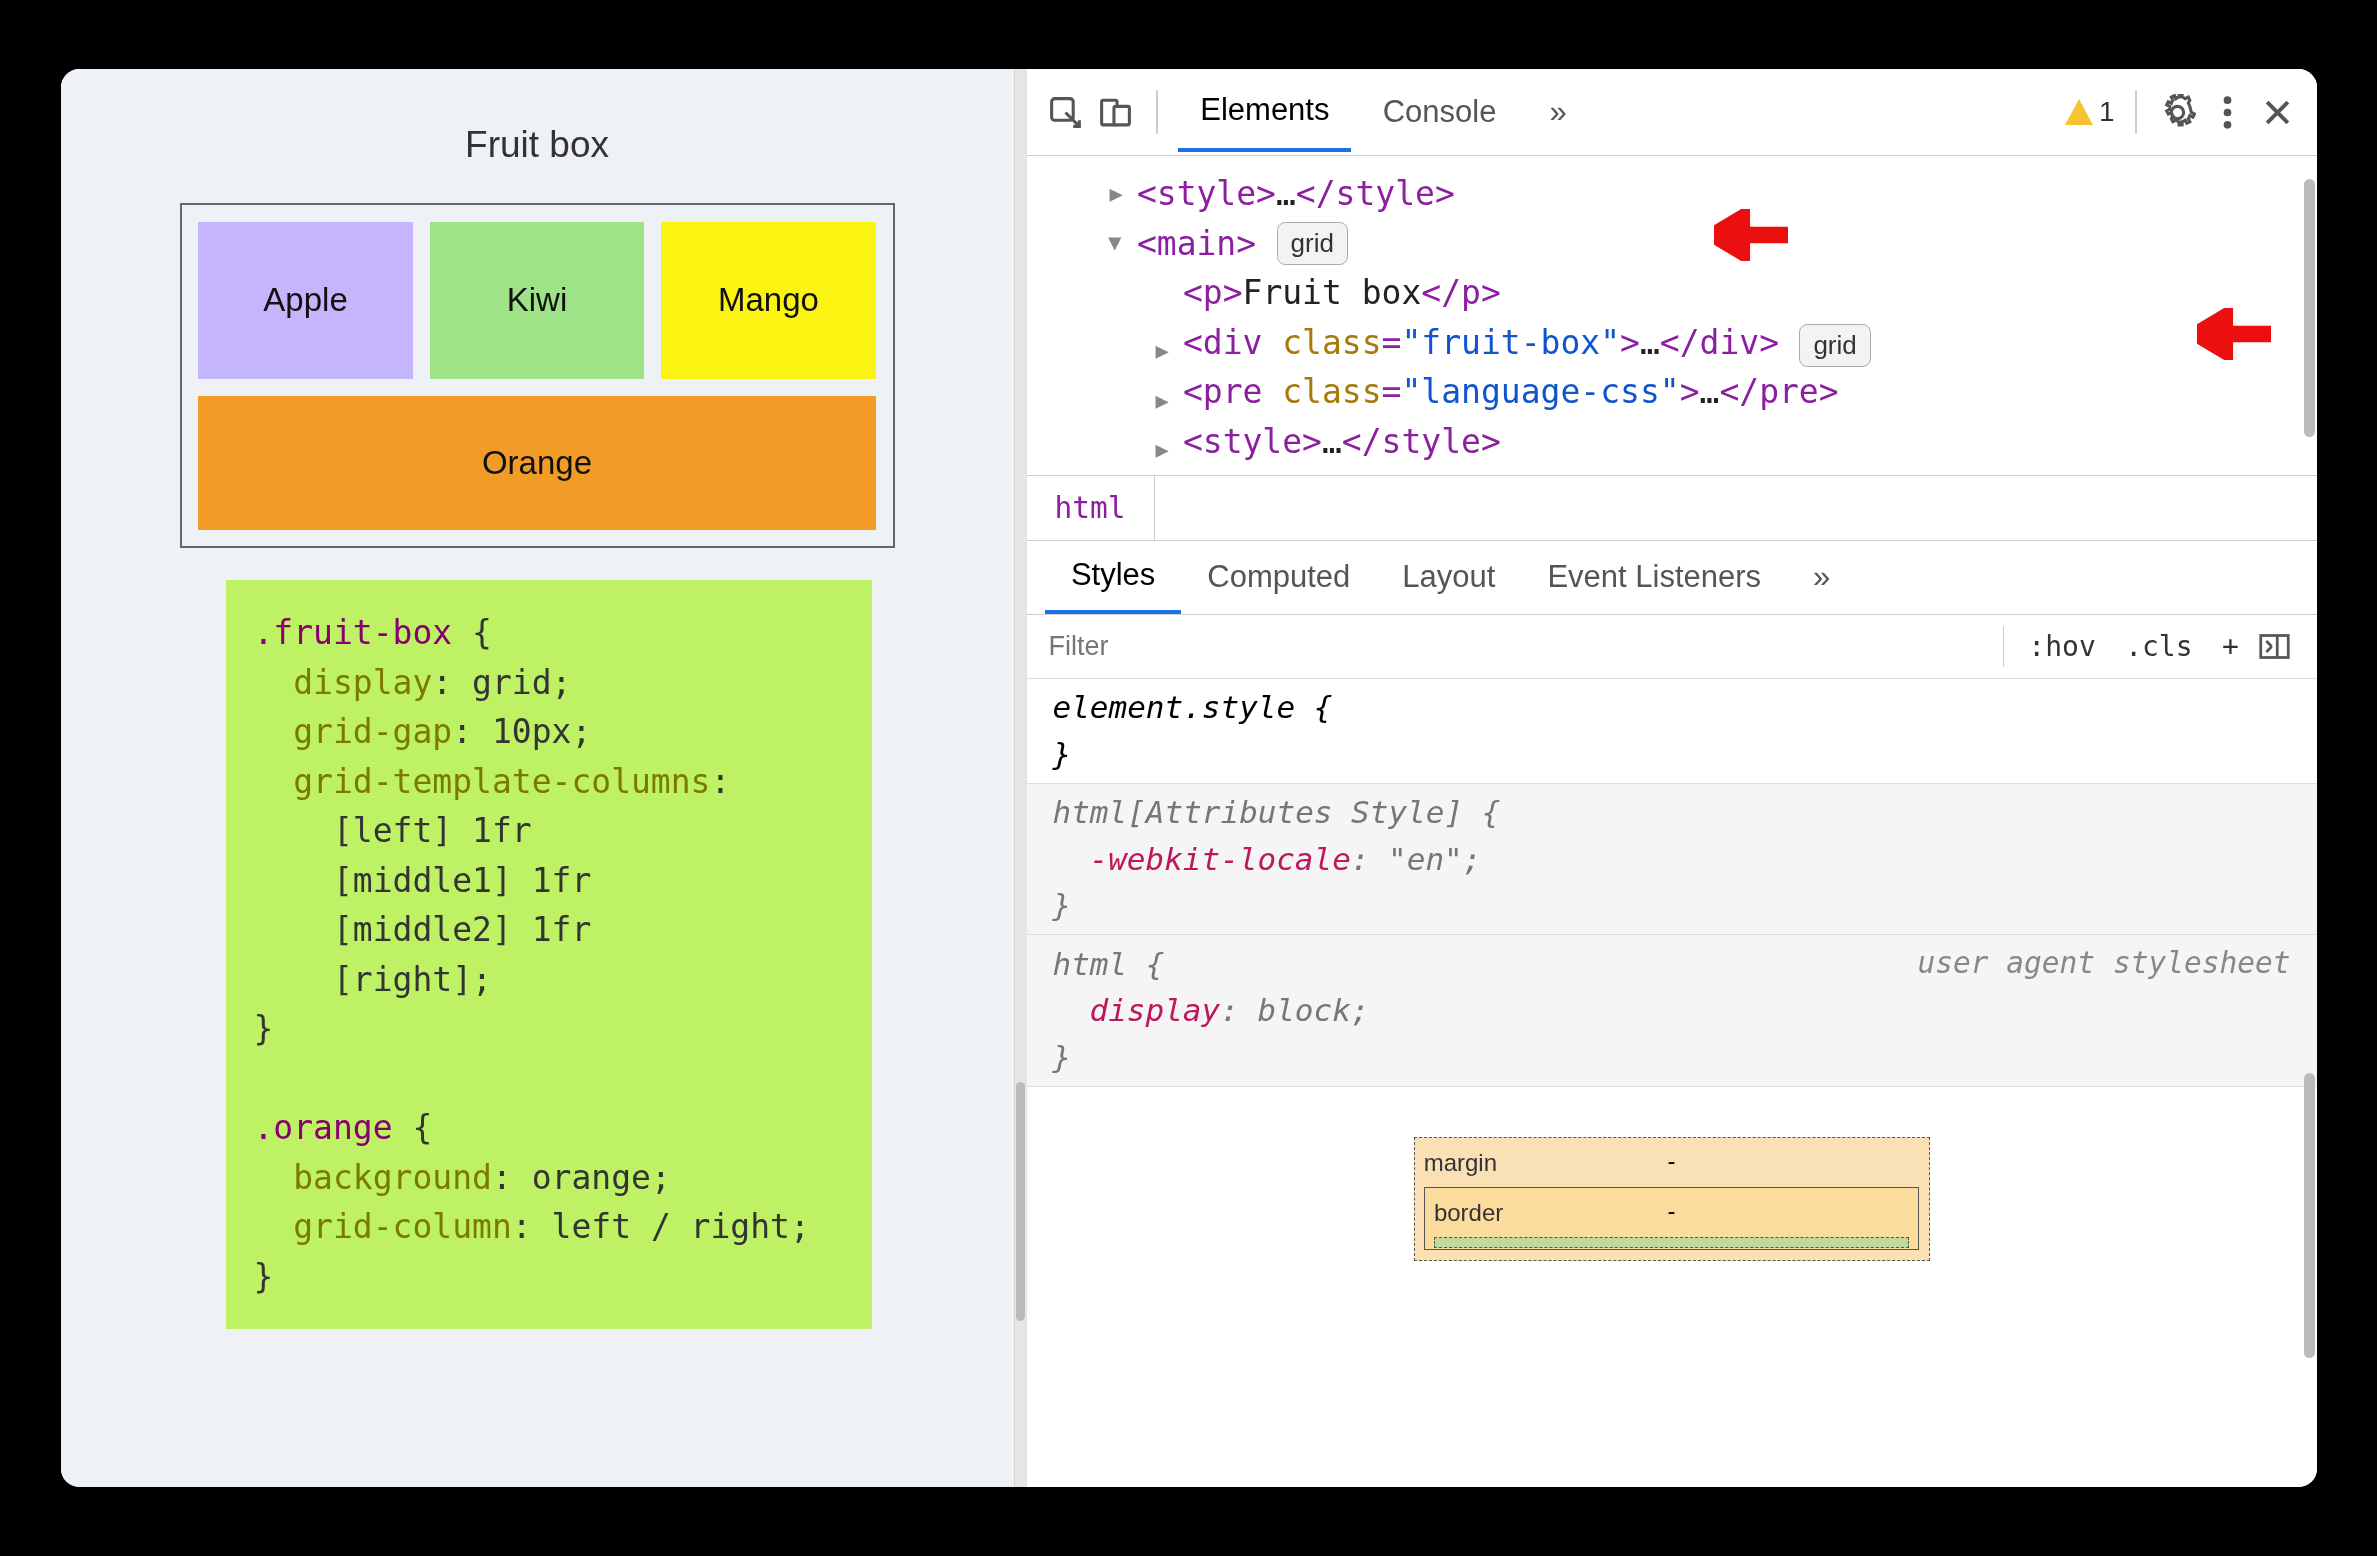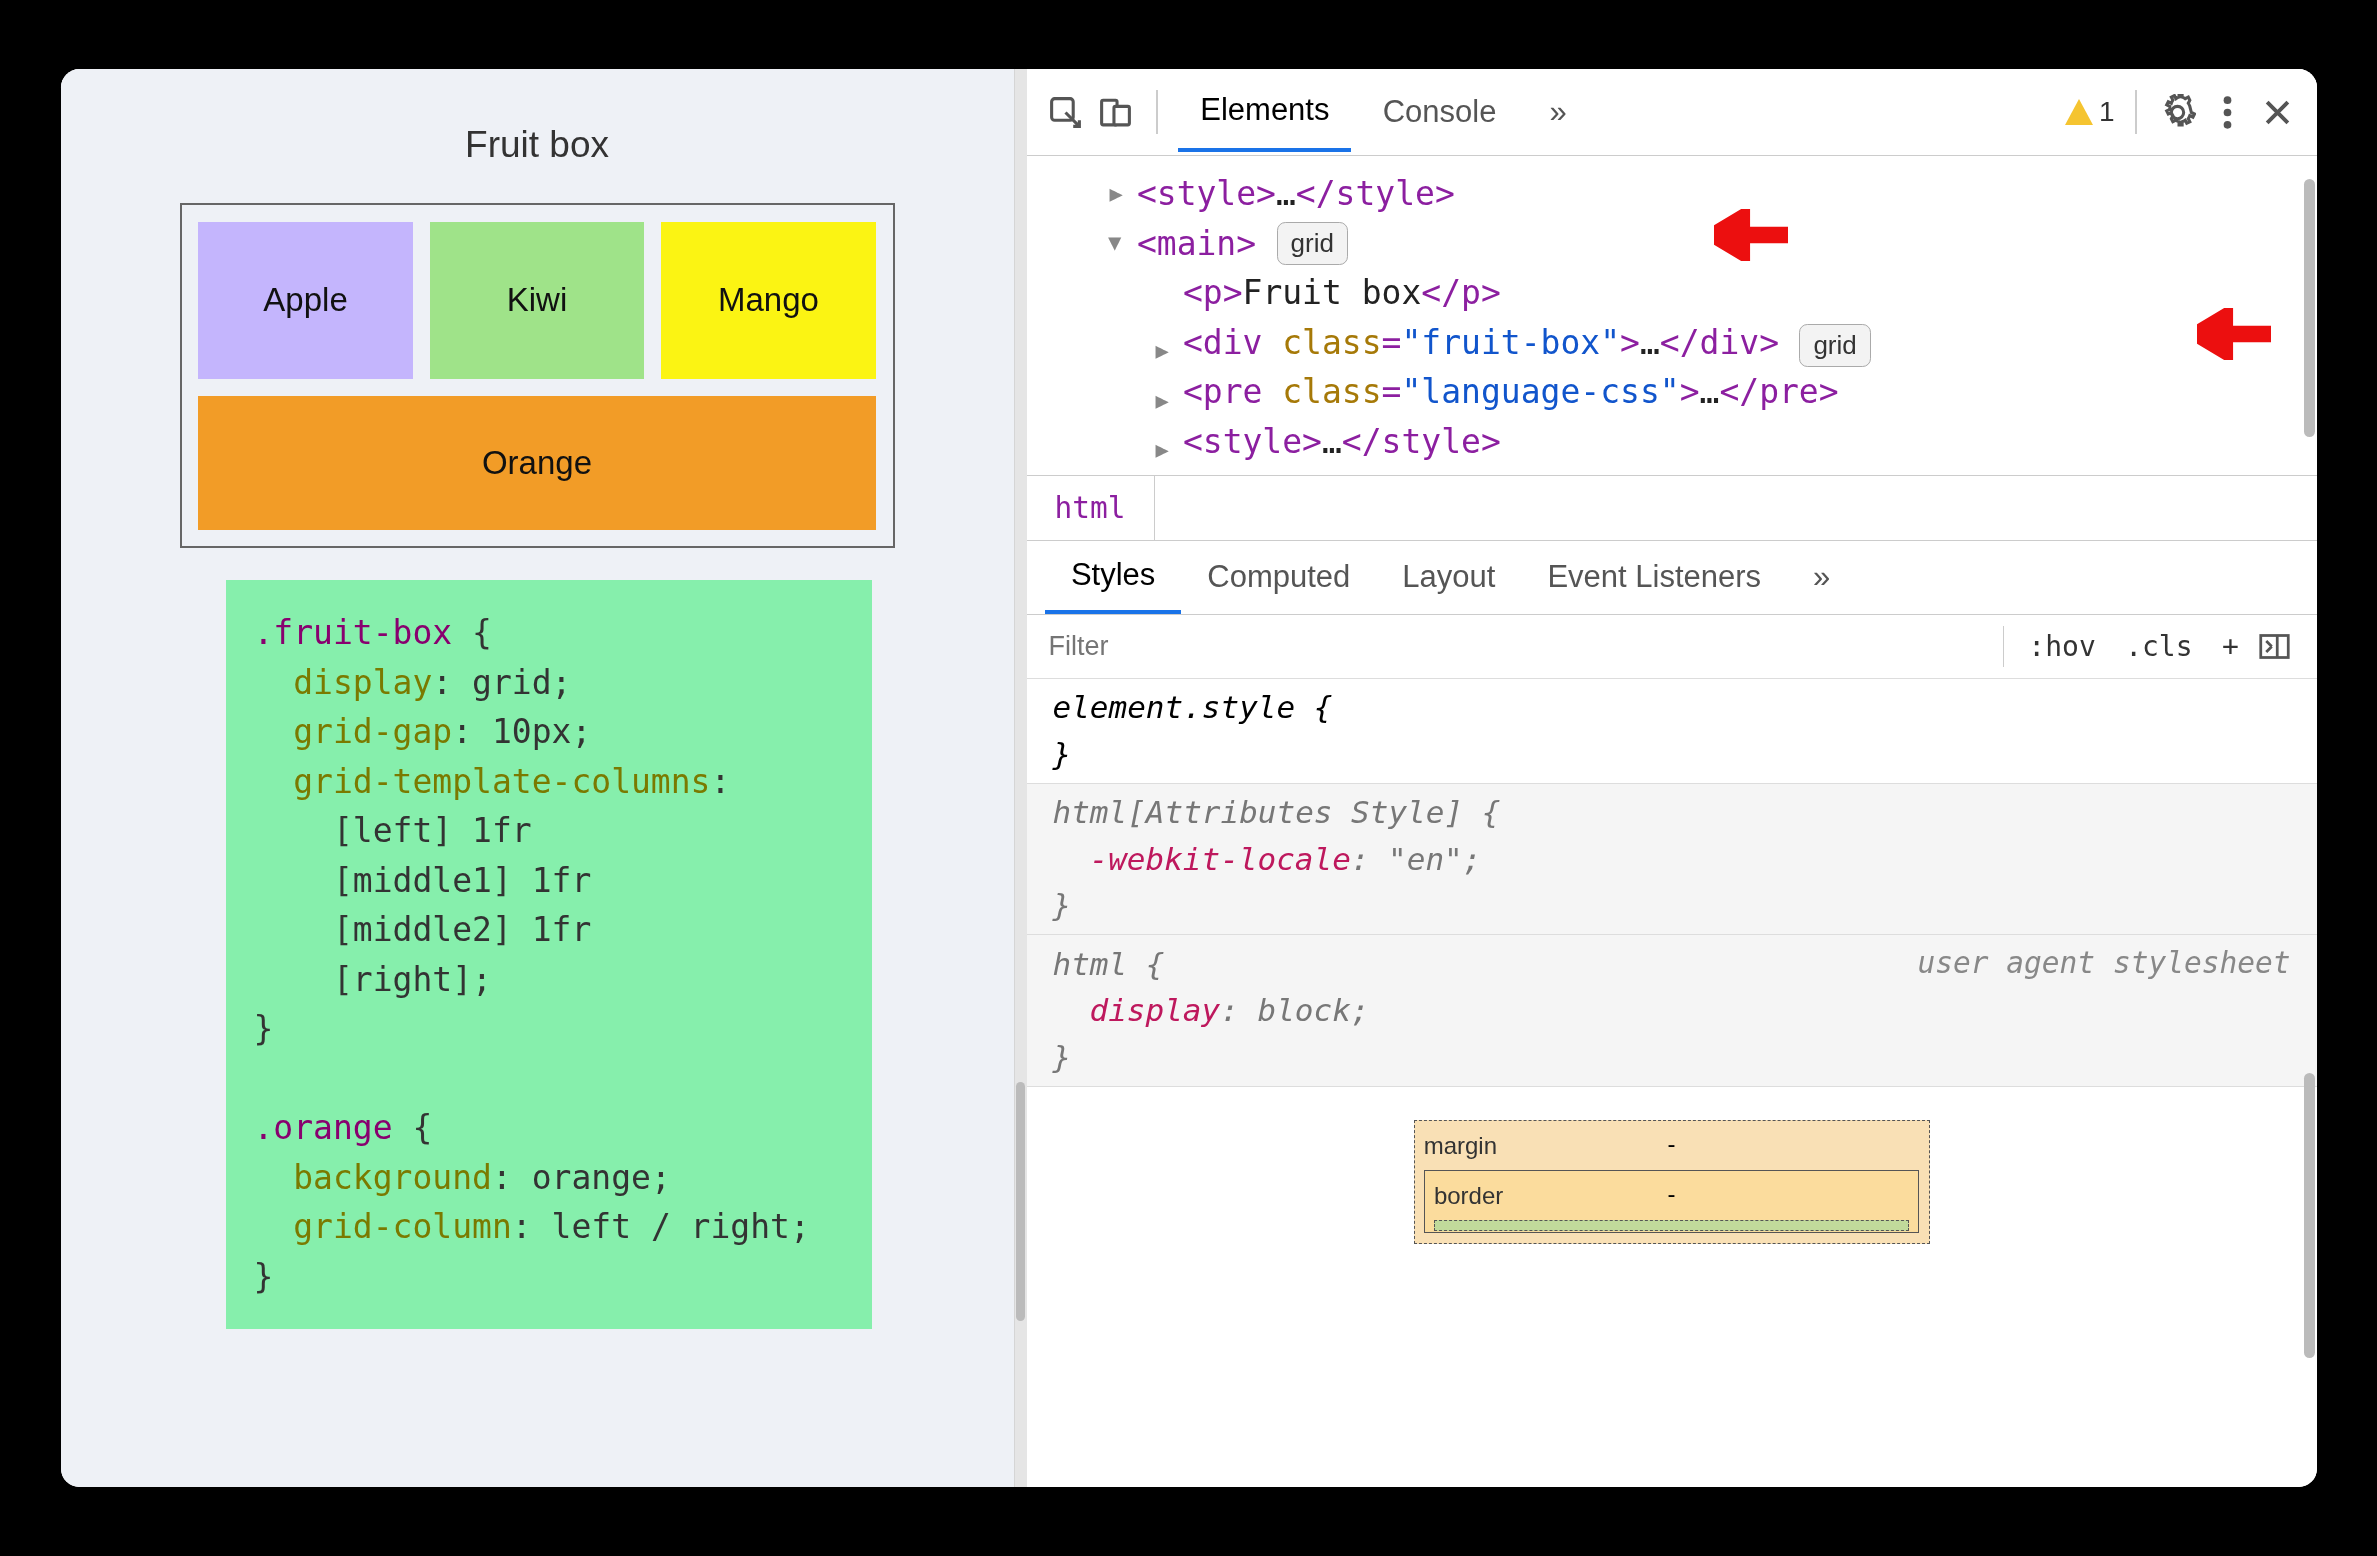--- a/index.html
+++ b/index.html
@@ -52,21 +52,21 @@
       justify-content: center;
       font-size: 33px;
       height: 157px;
       color: #111;
     }
     .apple { background: #c4b5fd; }
     .kiwi { background: #9fe389; }
     .mango { background: #fbf413; }
     .orange { background: #f29c27; grid-column: 1 / -1; height: 134px; }
     .code-block {
-      background: #86efac;
+      background: #bef264;
       margin: 0 87px 0 110px;
       padding: 28px 0 28px 28px;
       font-family: "SF Mono", Menlo, monospace;
       font-size: 33px;
       line-height: 1.5;
       white-space: pre;
       color: #333;
     }
     .sel { color: #88006f; }
     .prop { color: #7a7a00; }
@@ -269,21 +269,21 @@
       float: right;
       font-style: italic;
       color: #888;
       font-size: 29.5px;
     }
     .css-prop { color: #be185d; font-style: italic; }
     .css-val { color: #333; }
     .rule-block.gray .css-val { color: #777; }
 
     .box-model {
-      margin: 33px auto 0 auto;
+      margin: 50px auto 0 auto;
       width: 516px;
       font-family: -apple-system, sans-serif;
       font-size: 24px;
     }
     .bm-margin {
       border: 1.8px dashed #555;
       background: #f9e0b5;
       padding: 7.4px 9.2px 9.2px 9.2px;
       position: relative;
     }

